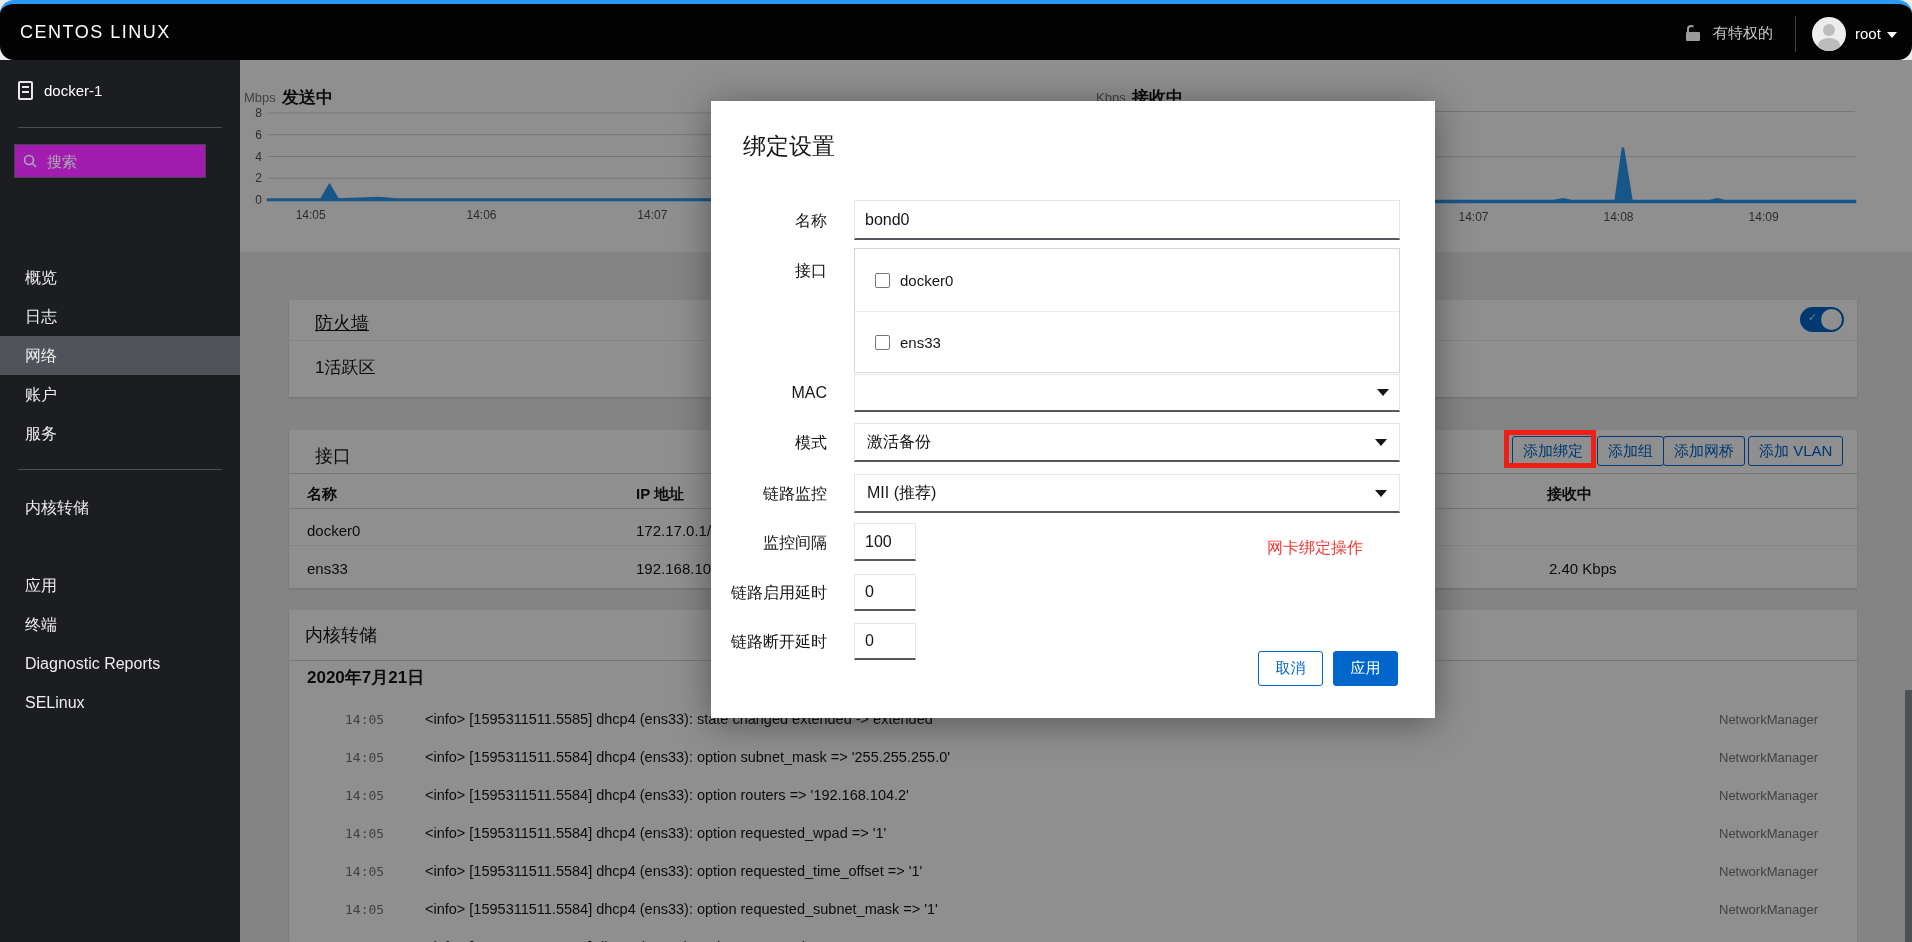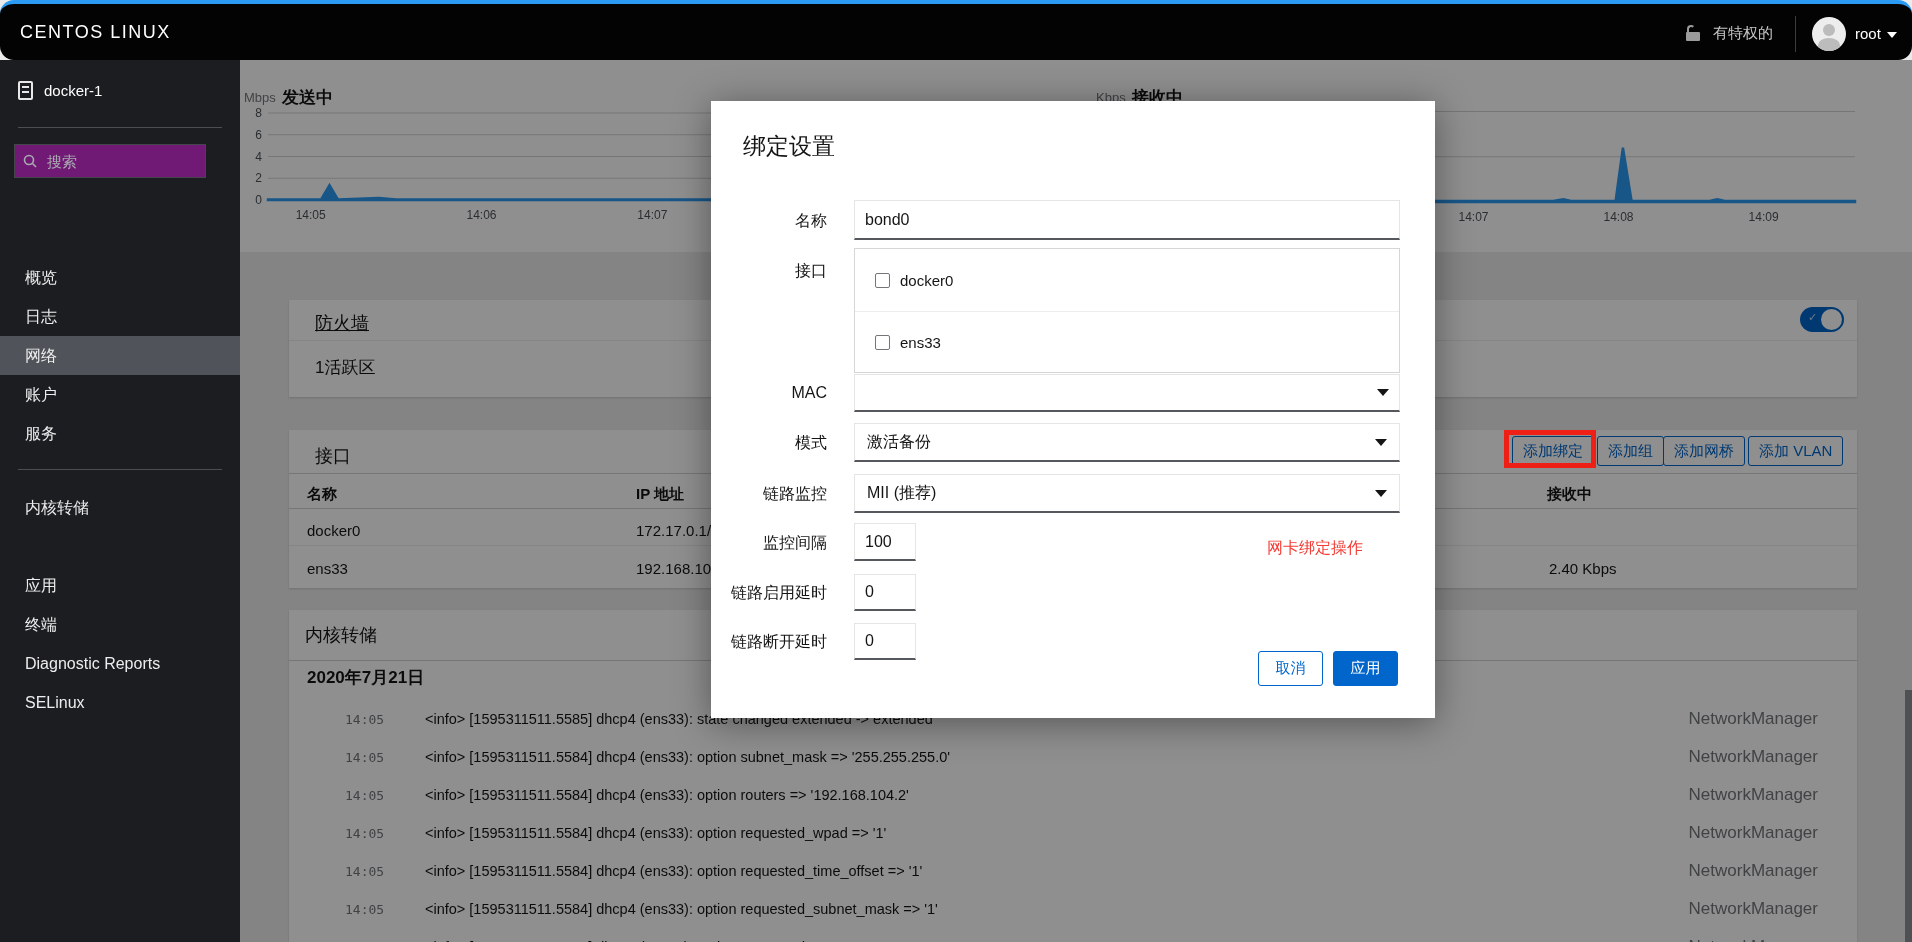--- a/index.html
+++ b/index.html
@@ -20,21 +20,21 @@
   .username{position:absolute;left:1855px;top:21px;color:#fff;font-size:15px;}
   .caret-down{display:inline-block;width:0;height:0;border-left:5px solid transparent;border-right:5px solid transparent;border-top:6px solid #fff;margin-left:6px;vertical-align:middle;}
 
   
   .sidebar{position:absolute;left:0;top:60px;width:240px;height:882px;background:#1b1d21;z-index:10;}
   .host-row{position:absolute;left:0;top:18px;width:240px;height:40px;color:#fff;}
   .host-icon{position:absolute;left:18px;top:3px;width:15px;height:19px;border:2px solid #e8e8e8;border-radius:2px;}
   .host-icon i{position:absolute;left:2px;right:2px;height:2px;background:#e8e8e8;}
   .host-name{position:absolute;left:44px;top:4px;font-size:15px;}
   .side-sep{position:absolute;left:18px;width:204px;height:1px;background:#4a4d52;}
-  .search{position:absolute;left:14px;top:84px;width:192px;height:34px;background:#701a75;border:1px solid #43464b;display:flex;align-items:center;padding:0 8px;}
+  .search{position:absolute;left:14px;top:84px;width:192px;height:34px;background:#a21caf;border:1px solid #43464b;display:flex;align-items:center;padding:0 8px;}
   .search svg{flex:none;}
   .search input{background:transparent;border:none;outline:none;color:#ddd;font-size:15px;width:140px;margin-left:8px;}
   .search input::placeholder{color:#a8abb0;}
   .nav-item{position:absolute;left:0;width:240px;height:39px;color:#ededed;font-size:16px;line-height:39px;padding-left:25px;cursor:pointer;}
   .nav-item.active{background:#50545a;}
 
   
   .content{position:absolute;left:240px;top:60px;width:1672px;height:882px;background:#ebebeb;z-index:1;padding-left:48px;}
   .charts-band{position:absolute;left:0;top:0;width:1672px;height:192px;background:#fff;}
   .chart-title{position:absolute;font-size:17px;font-weight:700;color:#151515;}
@@ -57,21 +57,21 @@
   .th{position:absolute;font-size:15px;font-weight:700;color:#151515;}
   .td{position:absolute;font-size:15px;color:#151515;}
   .row-sep{position:absolute;left:0;width:100%;height:1px;background:#ededed;}
 
   .log-title{position:absolute;left:16px;top:13px;}
   .log-sep{position:absolute;left:0;top:50px;width:100%;height:1px;background:#d2d2d2;}
   .log-date{position:absolute;left:18px;top:56px;font-size:17px;font-weight:700;color:#151515;}
   .log-row{position:absolute;left:0;width:100%;height:38px;display:flex;align-items:center;cursor:pointer;}
   .log-time{margin-left:56px;width:80px;font-family:"DejaVu Sans Mono","Liberation Mono",monospace;font-size:13px;color:#737679;}
   .log-msg{font-size:14.5px;color:#151515;white-space:nowrap;overflow:hidden;max-width:1180px;}
-  .log-src{margin-left:auto;padding-right:39px;font-size:17px;color:#737679;}
+  .log-src{margin-left:auto;padding-right:39px;font-size:13px;color:#737679;}
 
   
   .backdrop{position:absolute;left:240px;top:60px;width:1672px;height:882px;background:rgba(0,0,0,0.44);z-index:5;}
   .scroll-thumb{position:absolute;left:1905px;top:690px;width:7px;height:252px;background:#4d5154;z-index:6;}
   .hl-box{position:absolute;left:1504px;top:430px;width:92px;height:38px;border:5px solid #ee2015;z-index:8;}
 
   
   .modal{position:absolute;left:711px;top:101px;width:724px;height:617px;background:#fff;box-shadow:0 5px 35px rgba(0,0,0,0.4);z-index:9;}
   .modal-title{position:absolute;left:32px;top:30px;font-size:23px;font-weight:500;color:#151515;}
   .frow-label{position:absolute;left:0;width:116px;text-align:right;font-size:16px;color:#151515;}

